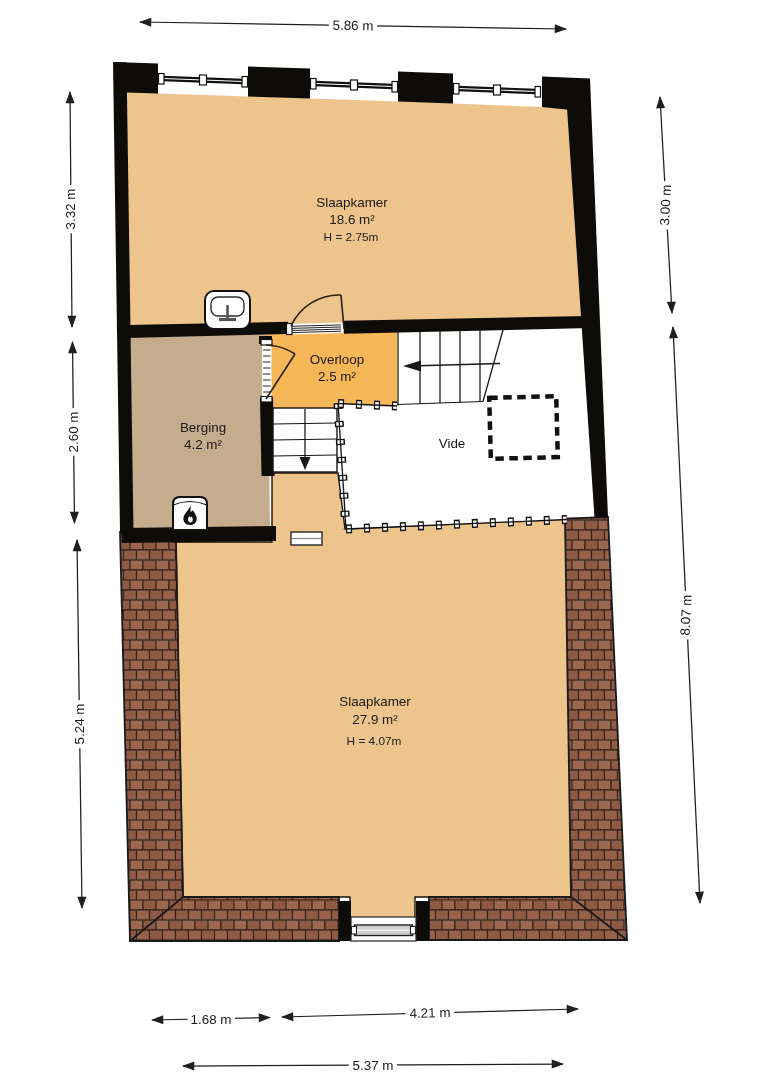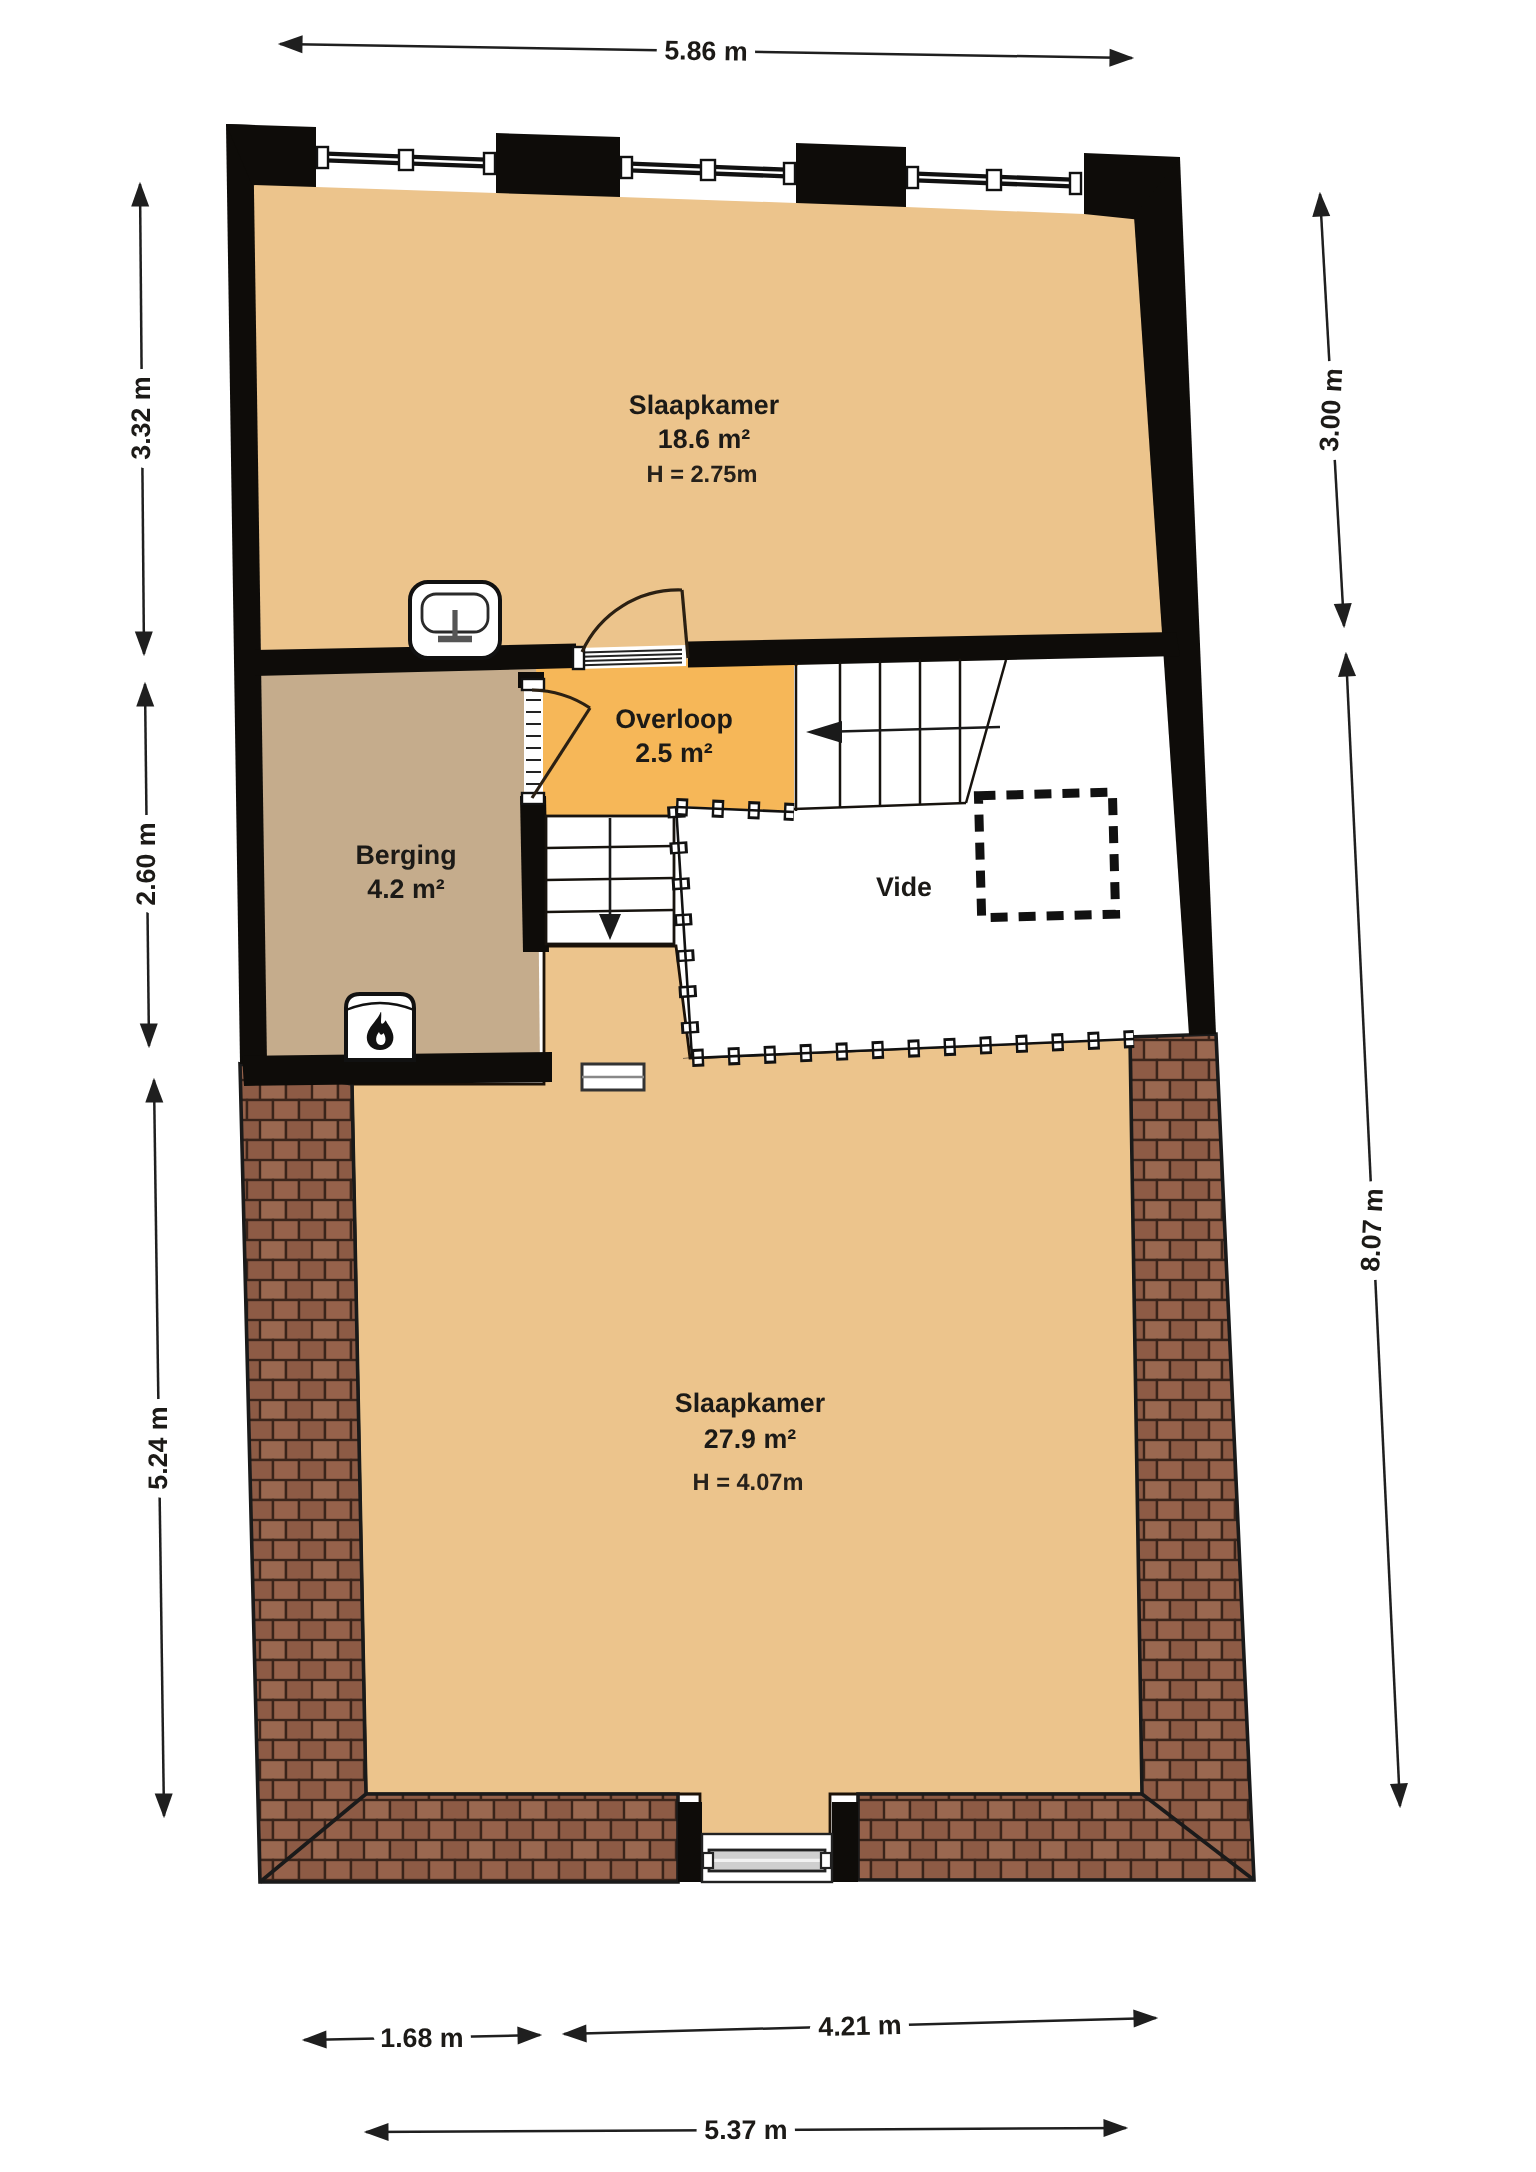--- a/index.html
+++ b/index.html
@@ -1,17 +1,17 @@
 <!DOCTYPE html>
 <html><head>
 <meta charset="utf-8">
 <style>
   html,body{margin:0;padding:0;background:#ffffff;}
   .stage{position:relative;width:768px;height:1086px;background:#fff;overflow:hidden;
-         font-family:"Liberation Sans", sans-serif;font-weight:bold;}
+         font-family:"Liberation Sans", sans-serif;}
   svg{display:block;}
   text{font-family:"Liberation Sans", sans-serif;fill:#1c1a17;}
   .dim-label{font-size:13.4px;paint-order:stroke;stroke:#ffffff;stroke-width:9px;
              stroke-linejoin:round;text-anchor:middle;}
   .room-name{font-size:13.4px;text-anchor:middle;}
   .room-area{font-size:13.4px;text-anchor:middle;}
   .room-h{font-size:11.8px;text-anchor:middle;fill:#26211b;}
   .dimline{stroke:#1f1f1f;stroke-width:1.25;fill:none;}
   .thin{stroke:#17130e;stroke-width:1.25;fill:none;}
   .door{stroke:#2b2013;stroke-width:1.6;fill:none;}

